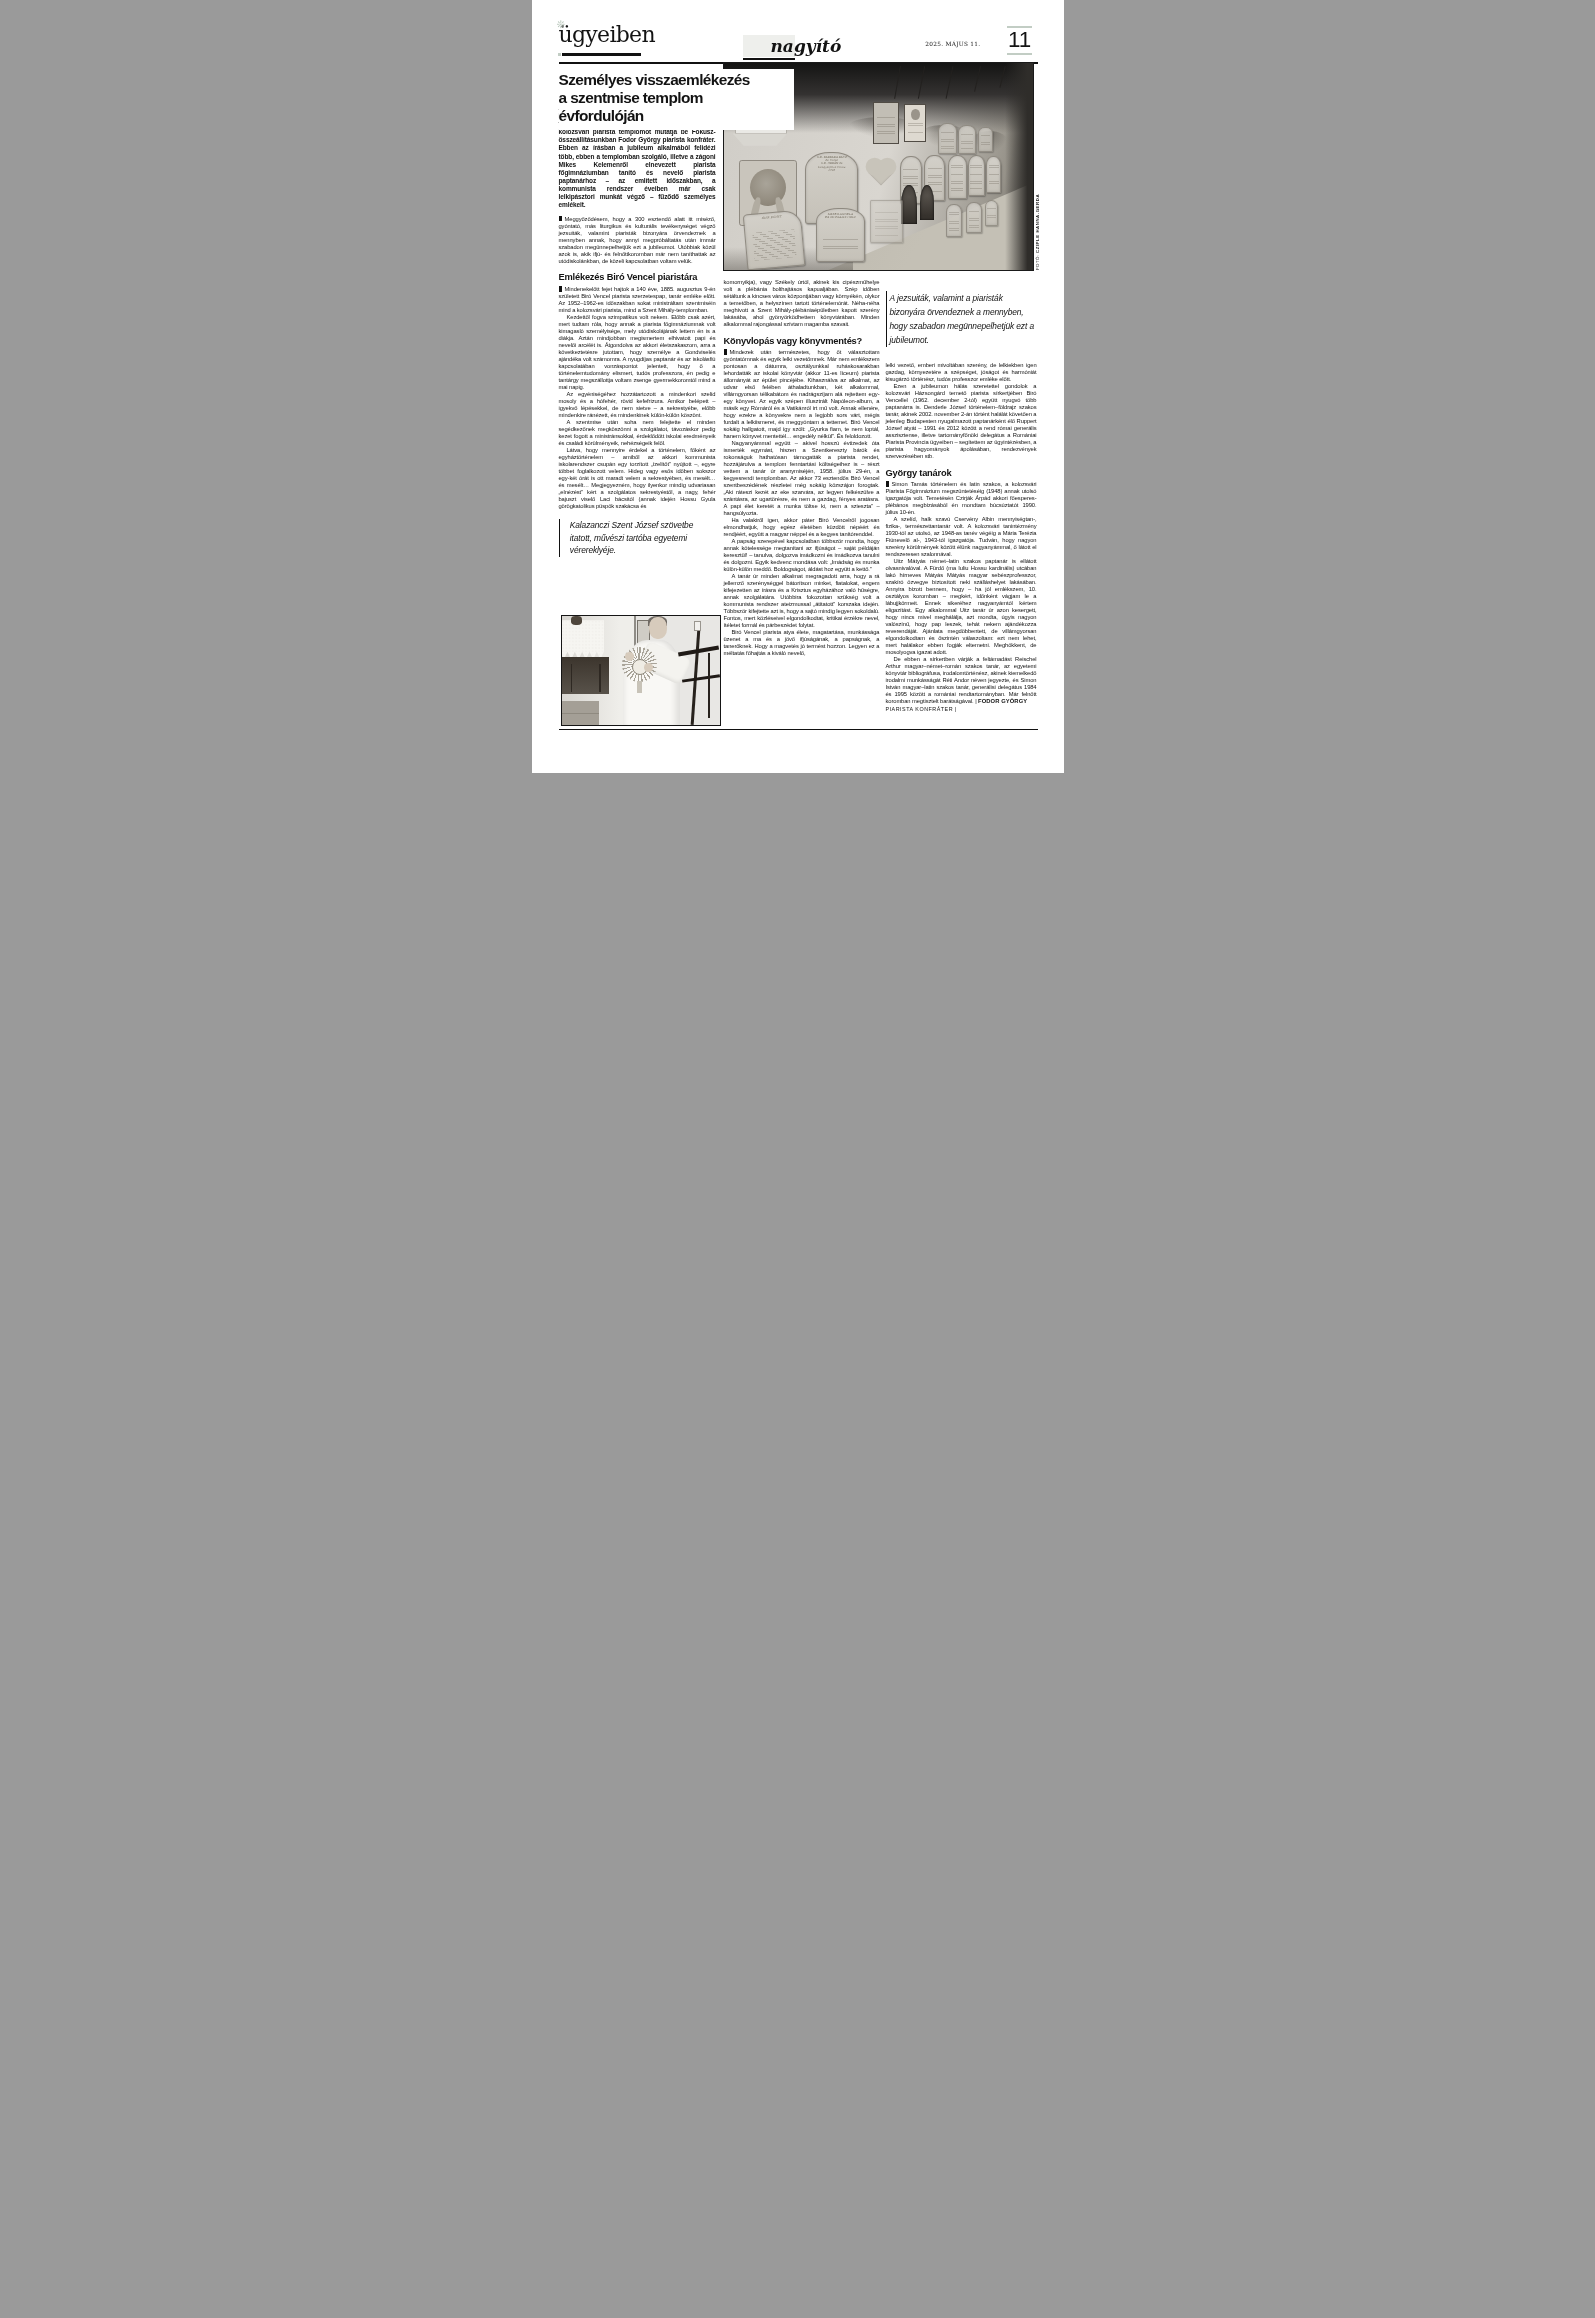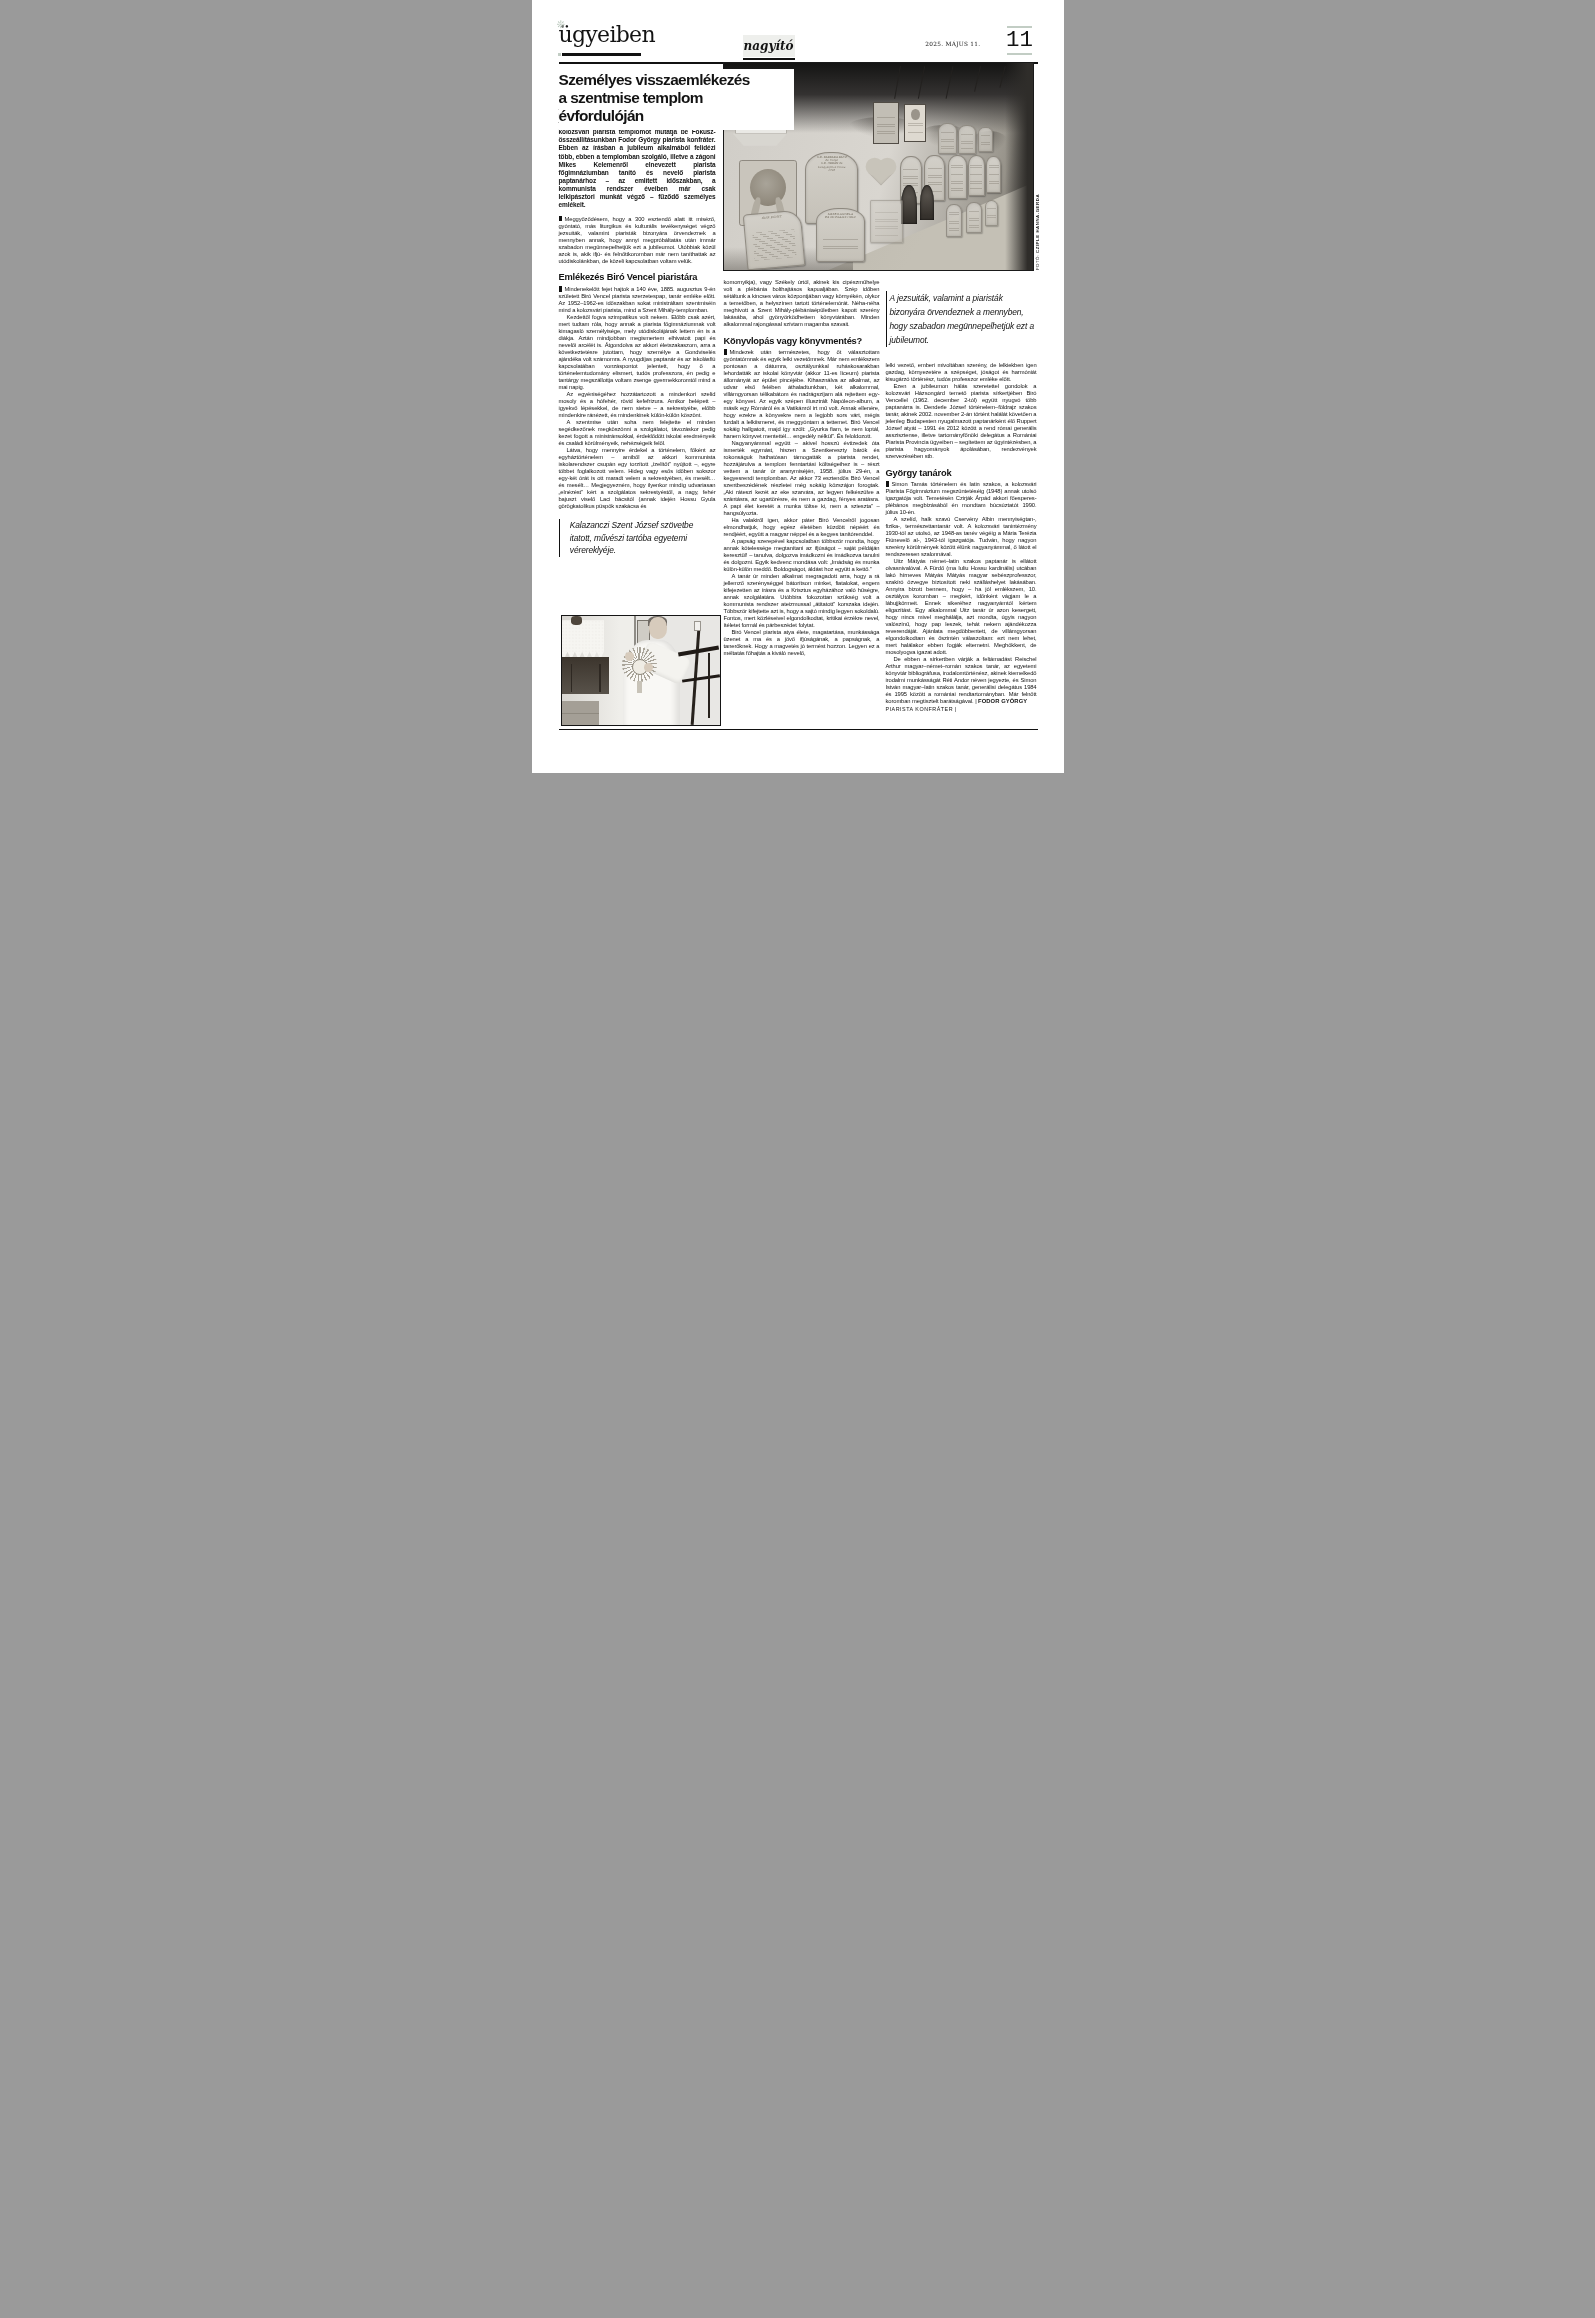--- a/index.html
+++ b/index.html
@@ -5,26 +5,26 @@
   html,body{margin:0;padding:0;background:#9a9a9a;}
   #page{position:relative;width:532px;height:773px;margin:0 auto;background:#ffffff;overflow:hidden;
         font-family:"Liberation Sans",sans-serif;color:#131313;}
   
   .masthead{position:absolute;left:27px;top:24px;width:122px;}
   .masthead .word{font-family:"DejaVu Serif",serif;font-size:22px;font-weight:500;letter-spacing:-0.7px;line-height:1;}
   .sun-icon{position:absolute;left:-1.9px;top:-5.6px;font-size:10.3px;color:#b7c6ba;}
   .masthead-bar{position:absolute;left:3.7px;top:29px;width:79px;height:2.8px;background:#111;}
   .masthead-sq{position:absolute;left:-0.9px;top:29px;width:3.7px;height:2.8px;background:#c2cdc4;}
   .section-box{position:absolute;left:211px;top:35px;width:52px;height:22.4px;background:#eeefec;text-align:center;}
-  .section-box .word{font-family:"DejaVu Serif",serif;font-style:italic;font-weight:700;font-size:12px;line-height:22.4px;}
+  .section-box .word{font-family:"DejaVu Serif",serif;font-style:italic;font-weight:700;font-size:17px;line-height:22.4px;margin-left:28px;}
   .section-bar{position:absolute;left:211px;top:58px;width:52px;height:2.3px;background:#111;}
   .issue-date{position:absolute;left:360px;top:41px;width:89px;text-align:right;
         font-family:"DejaVu Serif",serif;font-size:5.8px;letter-spacing:0.3px;}
   .pagenum{position:absolute;left:471px;top:26px;width:34px;text-align:center;}
-  .pagenum .num{font-family:Liberation Mono, monospace;font-size:22.4px;line-height:1.1;}
+  .pagenum .num{font-family:Liberation Sans, sans-serif;font-size:22.4px;line-height:1.1;}
   .pagenum .bar{width:25px;height:2.3px;background:#c2cdc4;margin:0 auto;}
   .header-rule{position:absolute;left:27px;top:62px;width:479px;height:1.6px;background:#111;}
   .footer-rule{position:absolute;left:27px;top:729px;width:479px;height:1.4px;background:#111;}
   
   .headline-box{position:absolute;left:27px;top:69px;width:232px;background:#fff;z-index:5;padding:1.9px 3.7px 4.7px 0;}
   .headline-box h1{margin:0;font-size:15.4px;line-height:18px;font-weight:700;letter-spacing:-0.6px;}
   
   .col{position:absolute;text-align:justify;}
   .col-left{left:27px;top:104px;width:157px;}
   .col-mid{left:192px;top:279px;width:156px;}

